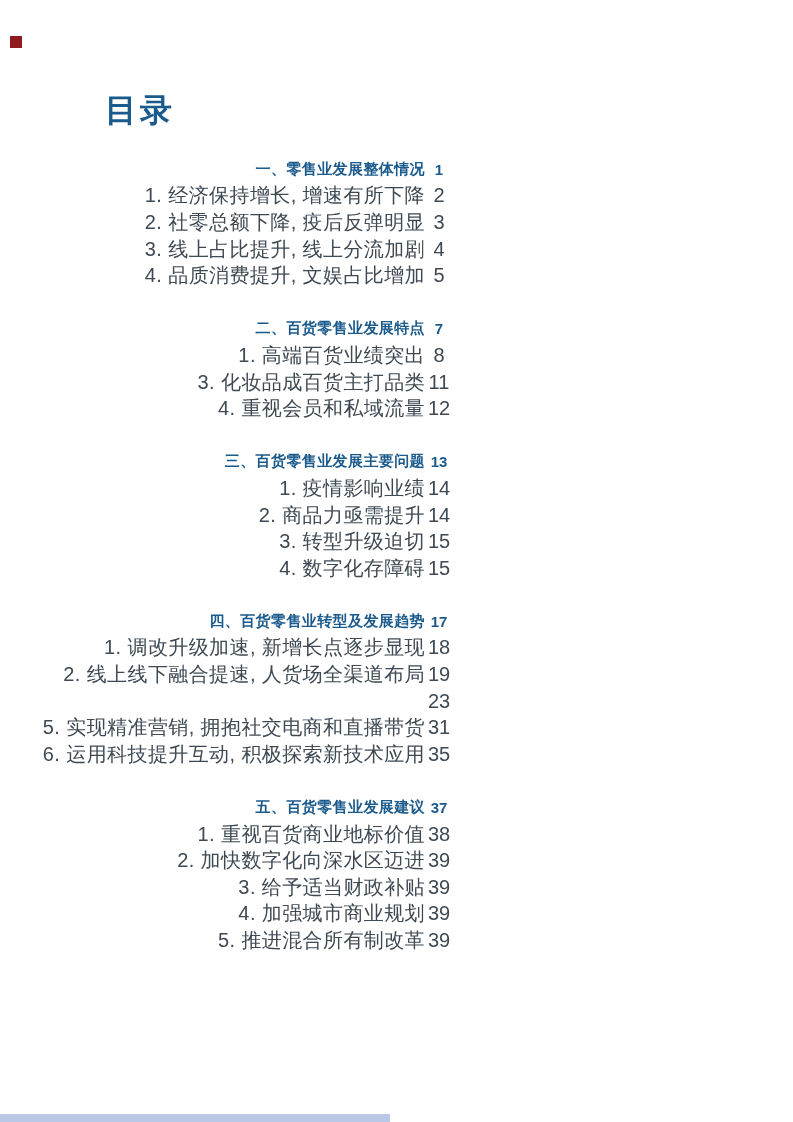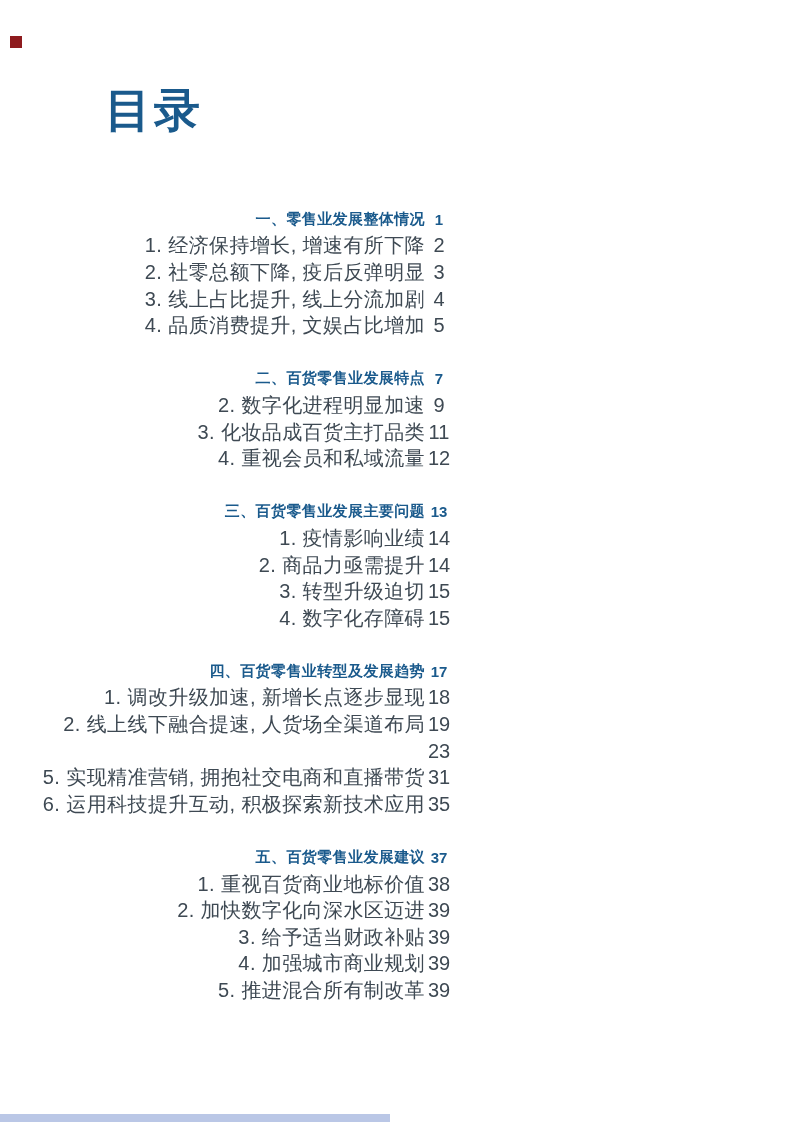--- a/index.html
+++ b/index.html
@@ -37,22 +37,22 @@
     height: 8px;
     background: var(--footer-blue);
   }
   .content {
     position: absolute;
     left: 105px;
     top: 86px;
     width: 348px;
   }
   .doc-title {
-    margin: 0 0 72px 0;
-    font-size: 46px;
+    margin: 0 0 22px 0;
+    font-size: 32px;
     line-height: 48px;
     font-weight: 900;
     letter-spacing: 3px;
     color: var(--navy);
     font-family: "Liberation Sans", sans-serif;
   }
   .toc-section { margin-top: 26.6px; }
   .toc-section:first-of-type { margin-top: 0; }
   .row {
     height: 26.6px;
@@ -109,22 +109,22 @@
           <span class="lbl">4. 品质消费提升, 文娱占比增加</span>
           <span class="num">5</span>
         </div>
       </section>
       <section class="toc-section">
         <div class="row head">
           <span class="lbl">二、百货零售业发展特点</span>
           <span class="num">7</span>
         </div>
         <div class="row item">
-          <span class="lbl">2. 数字化进程明显加速</span>
-          <span class="num">9</span>
+          <span class="lbl">1. 高端百货业绩突出</span>
+          <span class="num">8</span>
         </div>
         <div class="row item">
           <span class="lbl">3. 化妆品成百货主打品类</span>
           <span class="num">11</span>
         </div>
         <div class="row item">
           <span class="lbl">4. 重视会员和私域流量</span>
           <span class="num">12</span>
         </div>
       </section>

